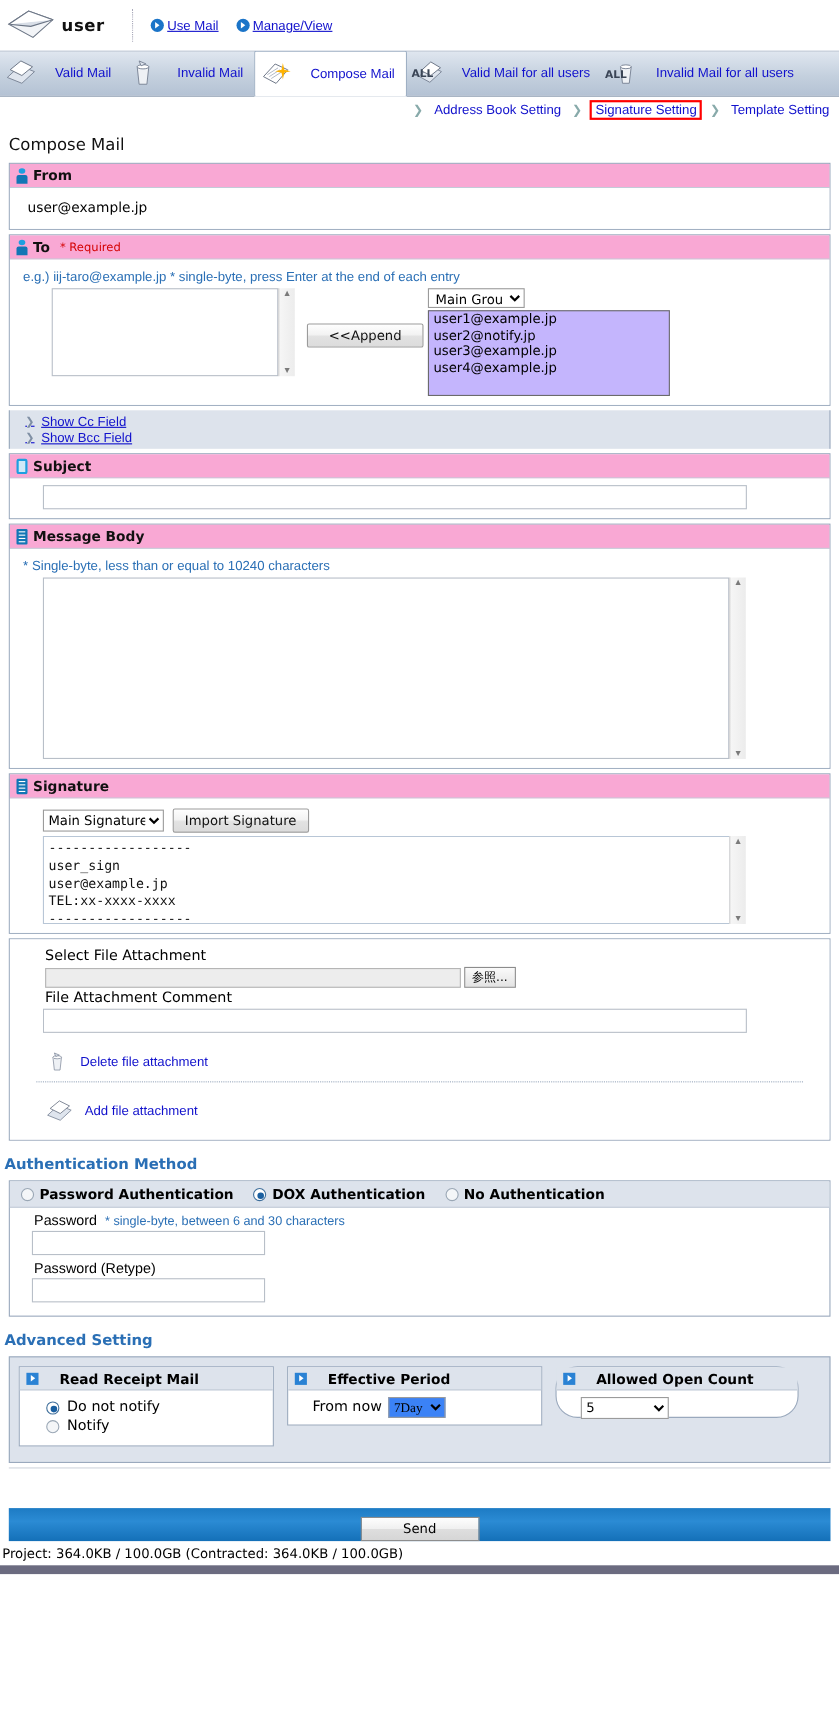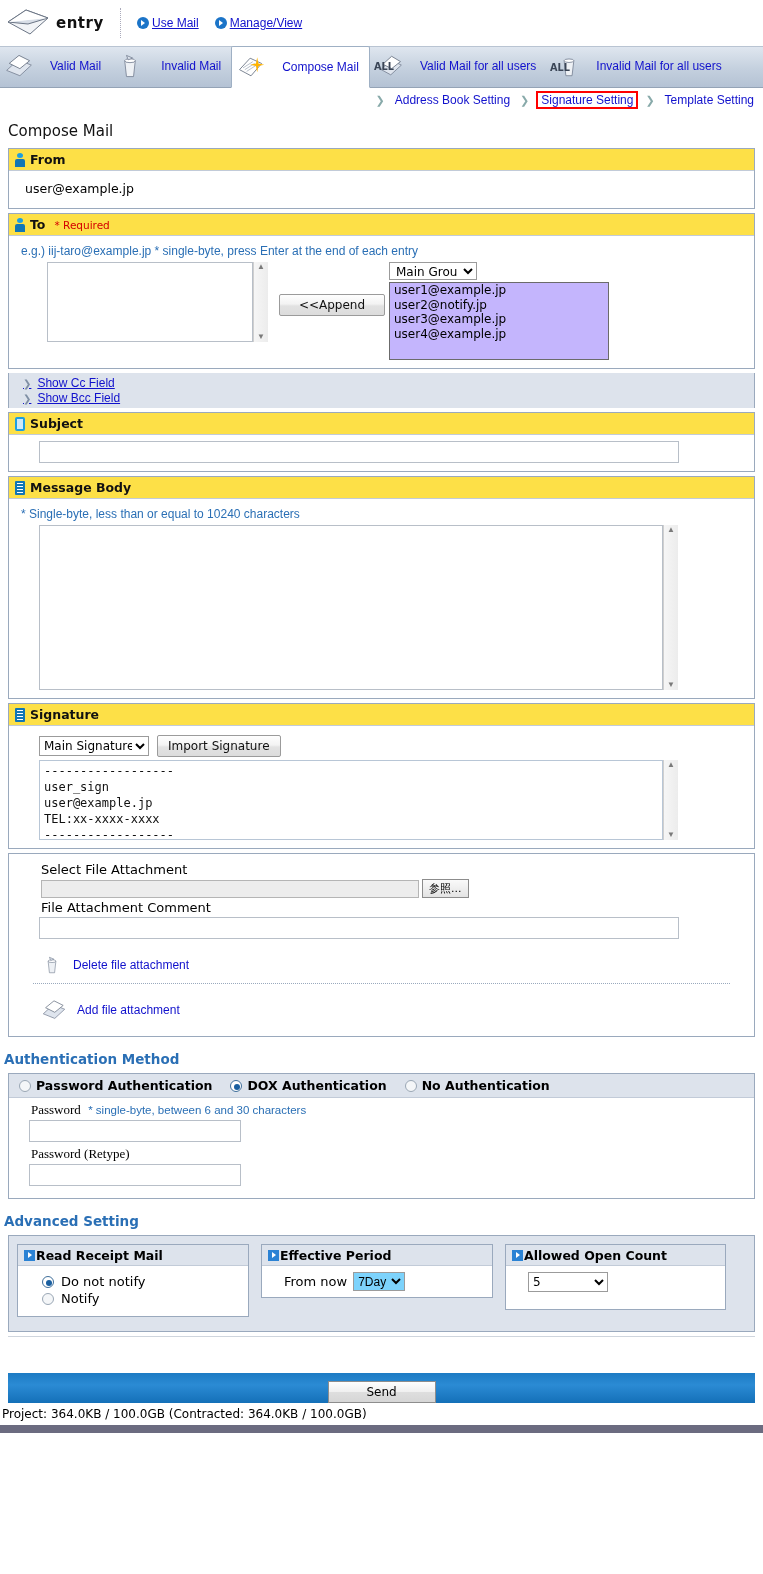--- a/index.html
+++ b/index.html
@@ -132,21 +132,21 @@
     font-family: "DejaVu Sans", sans-serif;
   }
 
   
   .panel {
     margin: 0 8px 4px 8px;
     border: 1px solid #9aa9bd;
     background: #ffffff;
   }
   .panel-head {
-    background: #fde047;
+    background: #f9a8d4;
     border-bottom: 1px solid #c2cbd8;
     height: 22px;
     display: flex; align-items: center; gap: 5px;
     padding-left: 6px;
     font-weight: bold;
     font-size: 12.5px;
     color: #111;
     font-family: "DejaVu Sans", sans-serif;
   }
   .panel-body { padding: 6px 10px 8px 10px; background: #fff; }
@@ -323,54 +323,54 @@
     display:inline-block; position:relative; flex:0 0 auto;
     cursor: pointer;
   }
   .radio.on { border-color:#3f6f9b; background:#fff; }
   .radio.on::after {
     content:""; position:absolute; left:3px; top:3px;
     width:6px; height:6px; border-radius:50%; background:#1a5fa0;
   }
   .auth-opt { display:inline-flex; align-items:center; gap:5px; margin-right: 14px; }
   .auth-body { padding: 4px 0 8px 0; }
-  .pw-label { font-size: 13px; margin-left: 22px; font-family:Liberation Serif, serif;}
+  .pw-label { font-size: 13px; margin-left: 22px; font-family:Liberation Sans, sans-serif;}
   .pw-hint { color:#2a6fb5; font-size: 11.5px; margin-left: 4px; }
   .pw-input { width: 212px; margin-left: 20px; margin-top:2px; margin-bottom:4px; height:20px;}
 
   
   .adv-wrap { display: flex; gap: 12px; margin: 0 8px; }
   .adv-box { background:#fff; border:1px solid #9aa9bd; }
   .adv-box.b1 { width: 232px; }
   .adv-box.b2 { width: 232px; height: 54px;}
-  .adv-box.b3 { width: 221px; height: 66px;}
+  .adv-box.b3 { width: 221px; height: 47px; border-radius: 20px;}
   .adv-head {
     background:#dde3ec; height: 21px;
-    display:flex; align-items:center; gap:1px;
+    display:flex; align-items:center; gap:19px;
     padding-left:6px; font-weight:bold; font-size:12.5px;
     font-family:"DejaVu Sans", sans-serif;
     border-bottom:1px solid #c2cbd8;
     text-align:center;
   }
   .sq-arrow {
     width:11px; height:11px; background:#2a82d4; position:relative; flex:0 0 auto;
   }
   .sq-arrow::after {
     content:""; position:absolute; left:4px; top:2.5px;
     border-left:4px solid #fff;
     border-top:3px solid transparent;
     border-bottom:3px solid transparent;
   }
   .adv-body { padding: 6px 0 8px 0; }
   .adv-opt { display:flex; align-items:center; gap:7px; margin: 2px 0 2px 24px; font-size:13px;
              font-family:"DejaVu Sans", sans-serif; }
   .fromnow { display:flex; align-items:center; gap:6px; margin-left: 22px; font-size:13px;
              font-family:"DejaVu Sans", sans-serif;}
-  .sel-sm { border:1px solid #9b9b9b; background:#7dd3fc; font-size:12px; height:19px;
-            font-family:Liberation Sans, sans-serif; width:52px;}
+  .sel-sm { border:1px solid #9b9b9b; background:#3b82f6; font-size:12px; height:19px;
+            font-family:Liberation Serif, serif; width:52px;}
   .sel-md { border:1px solid #9b9b9b; background:#fff; font-size:12px; height:20px;
             font-family:"DejaVu Sans", sans-serif; width:80px; margin-left: 22px;}
 
   .adv-outer { background:#dde3ec; border:1px solid #9aa9bd; margin: 0 8px;
                padding: 8px 0 14px 0; }
 
   
   .grey-rule { border-top:1px solid #cfd5dd; margin: 4px 8px 0 8px; }
   .send-bar {
     background: linear-gradient(to bottom, #1d7bc4 0%, #2b8bd4 40%, #1470b8 100%);
@@ -410,21 +410,21 @@
 
 <div class="page">
 
   <div class="topbar">
     <div class="brand">
       <svg width="44" height="30" viewBox="0 0 44 30">
         <polygon points="2,14 20,2 42,10 24,26" fill="#f2f4f7" stroke="#6b7585" stroke-width="1"></polygon>
         <polyline points="2,14 22,16 42,10" fill="#d8dee7" stroke="#6b7585" stroke-width="1"></polyline>
         <polyline points="2,14 20,2 42,10" fill="#ffffff" stroke="#6b7585" stroke-width="1"></polyline>
       </svg>
-      <span class="brand-name">entry</span>
+      <span class="brand-name">user</span>
     </div>
     <div class="brand-sep"></div>
     <div class="toplinks">
       <span class="toplink">
         <span class="bullet-arrow"></span>
         <span>Use Mail</span>
       </span>
       <span class="toplink">
         <span class="bullet-arrow"></span>
         <span>Manage/View</span>

